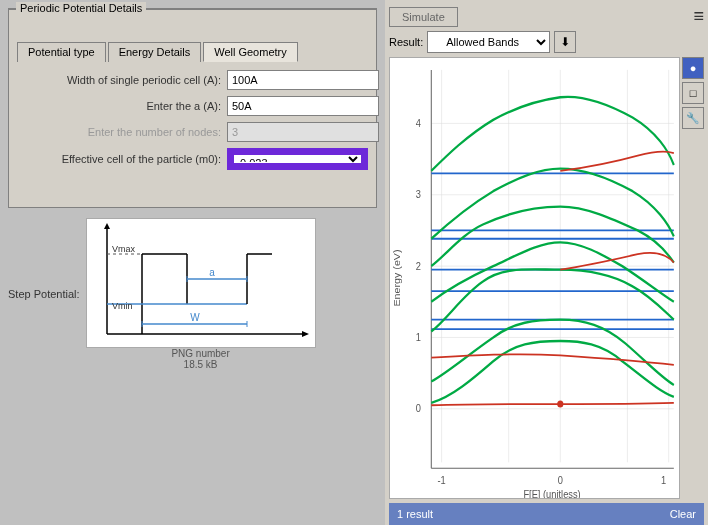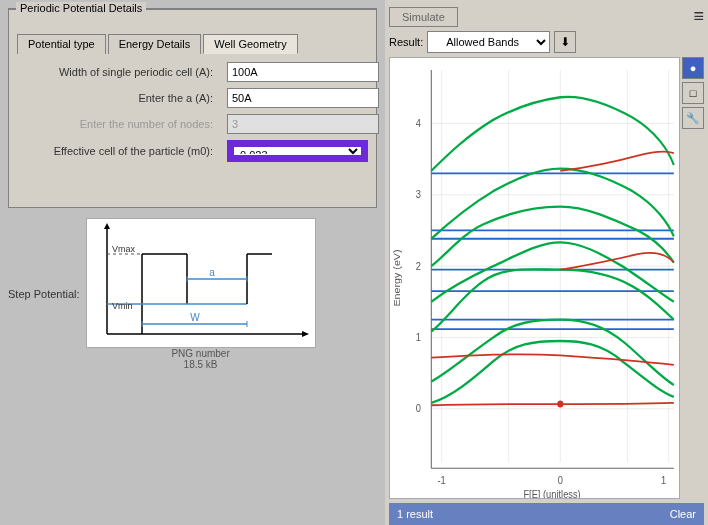--- a/index.html
+++ b/index.html
@@ -42,21 +42,21 @@
       background: #d4d0c8;
       padding: 0 4px;
       font-size: 11px;
     }
 
     
     .tabs {
       display: flex;
       gap: 2px;
       margin-bottom: 8px;
-      margin-top: 8px;
+      margin-top: 16px;
     }
 
     .tab {
       padding: 3px 10px;
       background: #d4d0c8;
       border: 1px solid #808080;
       border-bottom: none;
       cursor: pointer;
       font-size: 11px;
     }
@@ -70,21 +70,21 @@
     
     .form-row {
       display: flex;
       align-items: center;
       margin-bottom: 6px;
     }
 
     .form-label {
       text-align: right;
       width: 210px;
-      padding-right: 14px;
+      padding-right: 6px;
       color: #333;
       font-size: 11px;
       flex-shrink: 0;
     }
 
     .form-label.disabled {
       color: #999;
     }
 
     .form-input {

